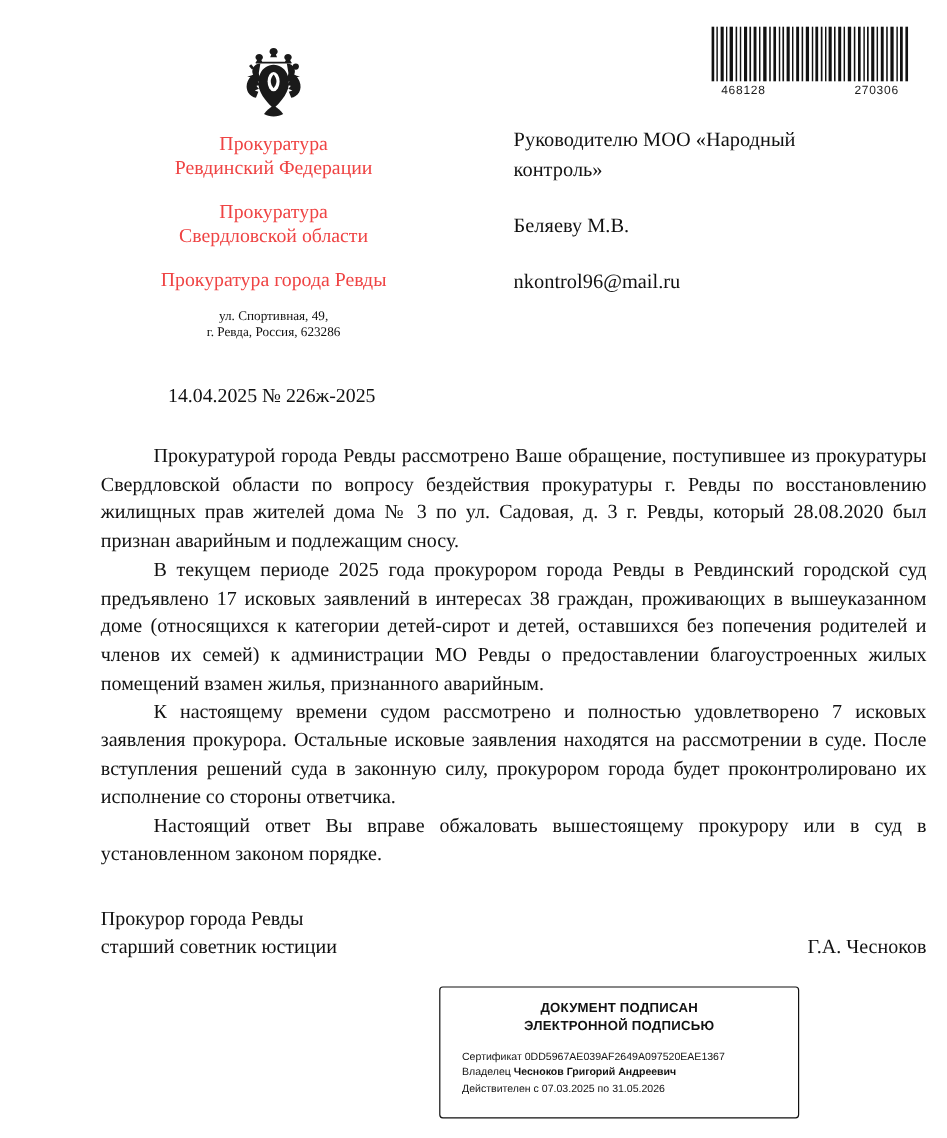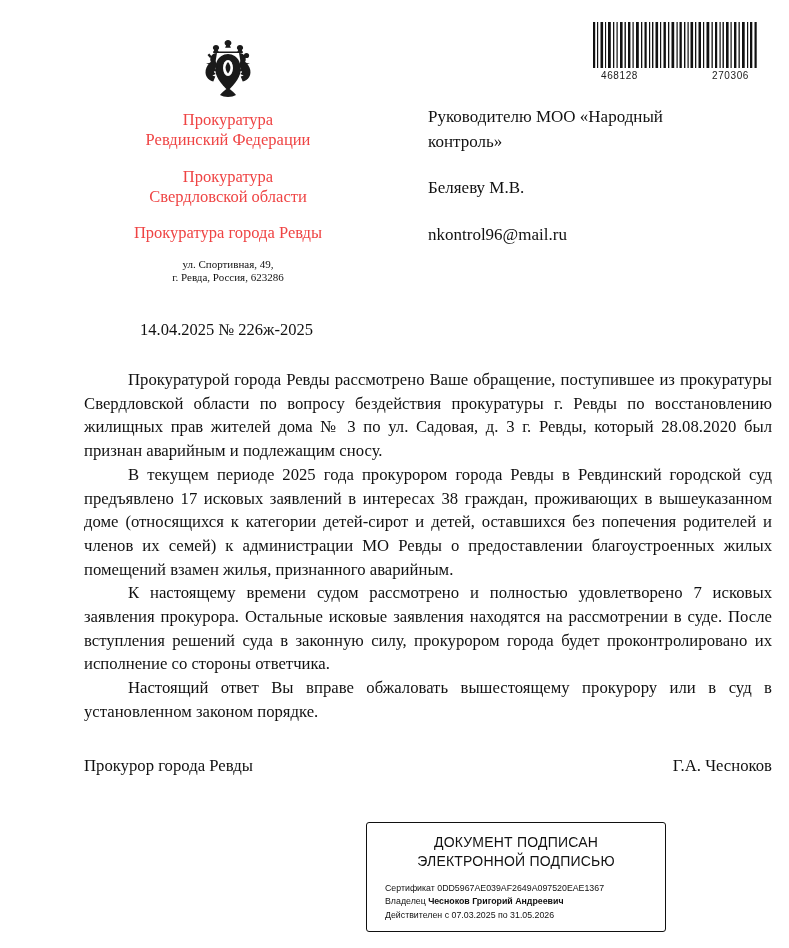--- a/index.html
+++ b/index.html
@@ -133,24 +133,25 @@
     left: 366px;
     width: 300px;
     height: 110px;
     border: 1.6px solid #111;
     border-radius: 3px;
     padding: 10px 12px 8px 12px;
     text-align: center;
   }
   .stamp-title {
     font-family: "Liberation Sans", sans-serif;
-    font-size: 14px;
+    font-size: 11px;
     letter-spacing: 0.2px;
     line-height: 1.35;
     margin-bottom: 11px;
+    font-weight: bold;
   }
   .stamp-line {
     font-family: "Liberation Sans", sans-serif;
     font-size: 8.8px;
     text-align: left;
     line-height: 1.55;
     padding-left: 6px;
     white-space: nowrap;
   }
   .stamp-line b { font-weight: bold; }
@@ -278,20 +279,21 @@
     <p>Прокуратурой города Ревды рассмотрено Ваше обращение, поступившее из прокуратуры Свердловской области по вопросу бездействия прокуратуры г. Ревды по восстановлению жилищных прав жителей дома № 3 по ул. Садовая, д. 3 г. Ревды, который 28.08.2020 был признан аварийным и подлежащим сносу.</p>
     <p>В текущем периоде 2025 года прокурором города Ревды в Ревдинский городской суд предъявлено 17 исковых заявлений в интересах 38 граждан, проживающих в вышеуказанном доме (относящихся к категории детей-сирот и детей, оставшихся без попечения родителей и членов их семей) к администрации МО Ревды о предоставлении благоустроенных жилых помещений взамен жилья, признанного аварийным.</p>
     <p>К настоящему времени судом рассмотрено и полностью удовлетворено 7 исковых заявления прокурора. Остальные исковые заявления находятся на рассмотрении в суде. После вступления решений суда в законную силу, прокурором города будет проконтролировано их исполнение со стороны ответчика.</p>
     <p>Настоящий ответ Вы вправе обжаловать вышестоящему прокурору или в суд в установленном законом порядке.</p>
   </div>
 
   <div class="signature">
     <div class="sig-row">
       <div class="sig-left">
         <div>Прокурор города Ревды</div>
+        <div>старший советник юстиции</div>
       </div>
       <div class="sig-right">Г.А. Чесноков</div>
     </div>
   </div>
 
   <div class="stamp">
     <div class="stamp-title">
       <div>ДОКУМЕНТ ПОДПИСАН</div>
       <div>ЭЛЕКТРОННОЙ ПОДПИСЬЮ</div>
     </div>

